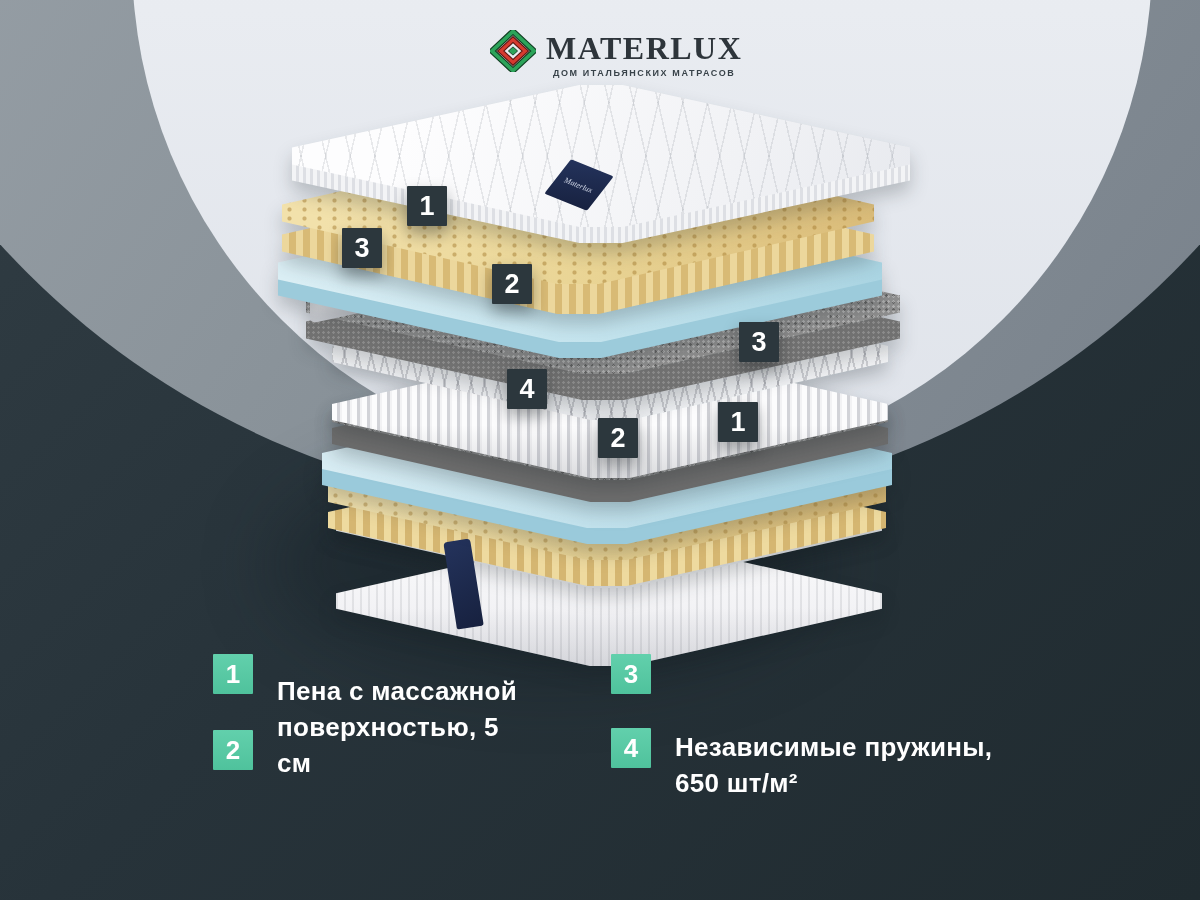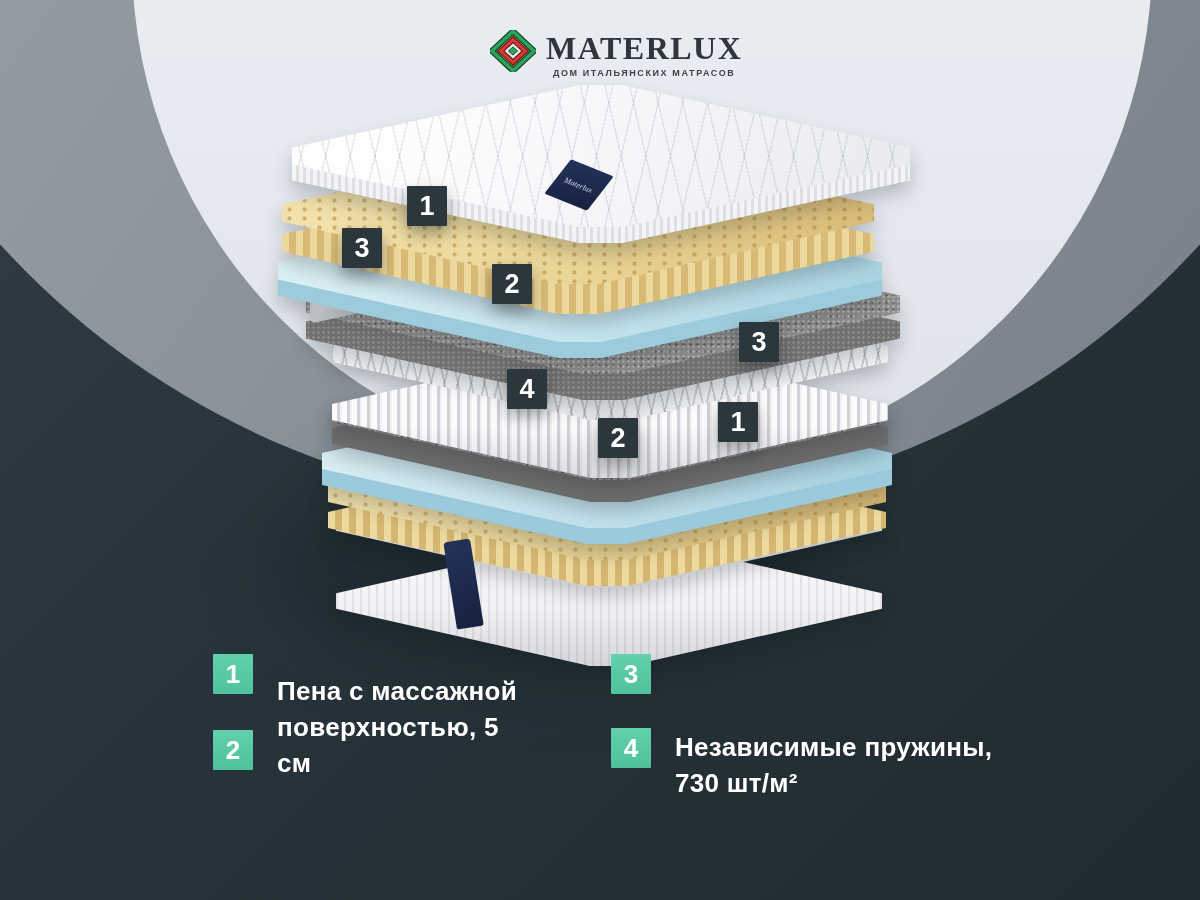--- a/index.html
+++ b/index.html
@@ -229,16 +229,16 @@
     <div class="legend-text">Пена с массажной поверхностью, 5 см</div>
   </div>
   <div class="legend-item li-2">
     <div class="legend-num">2</div>
   </div>
   <div class="legend-item li-3">
     <div class="legend-num">3</div>
   </div>
   <div class="legend-item li-4">
     <div class="legend-num">4</div>
-    <div class="legend-text">Независимые пружины, 730 шт/м²</div>
+    <div class="legend-text">Независимые пружины, 650 шт/м²</div>
   </div>
 
 </div>
 
 </body></html>

